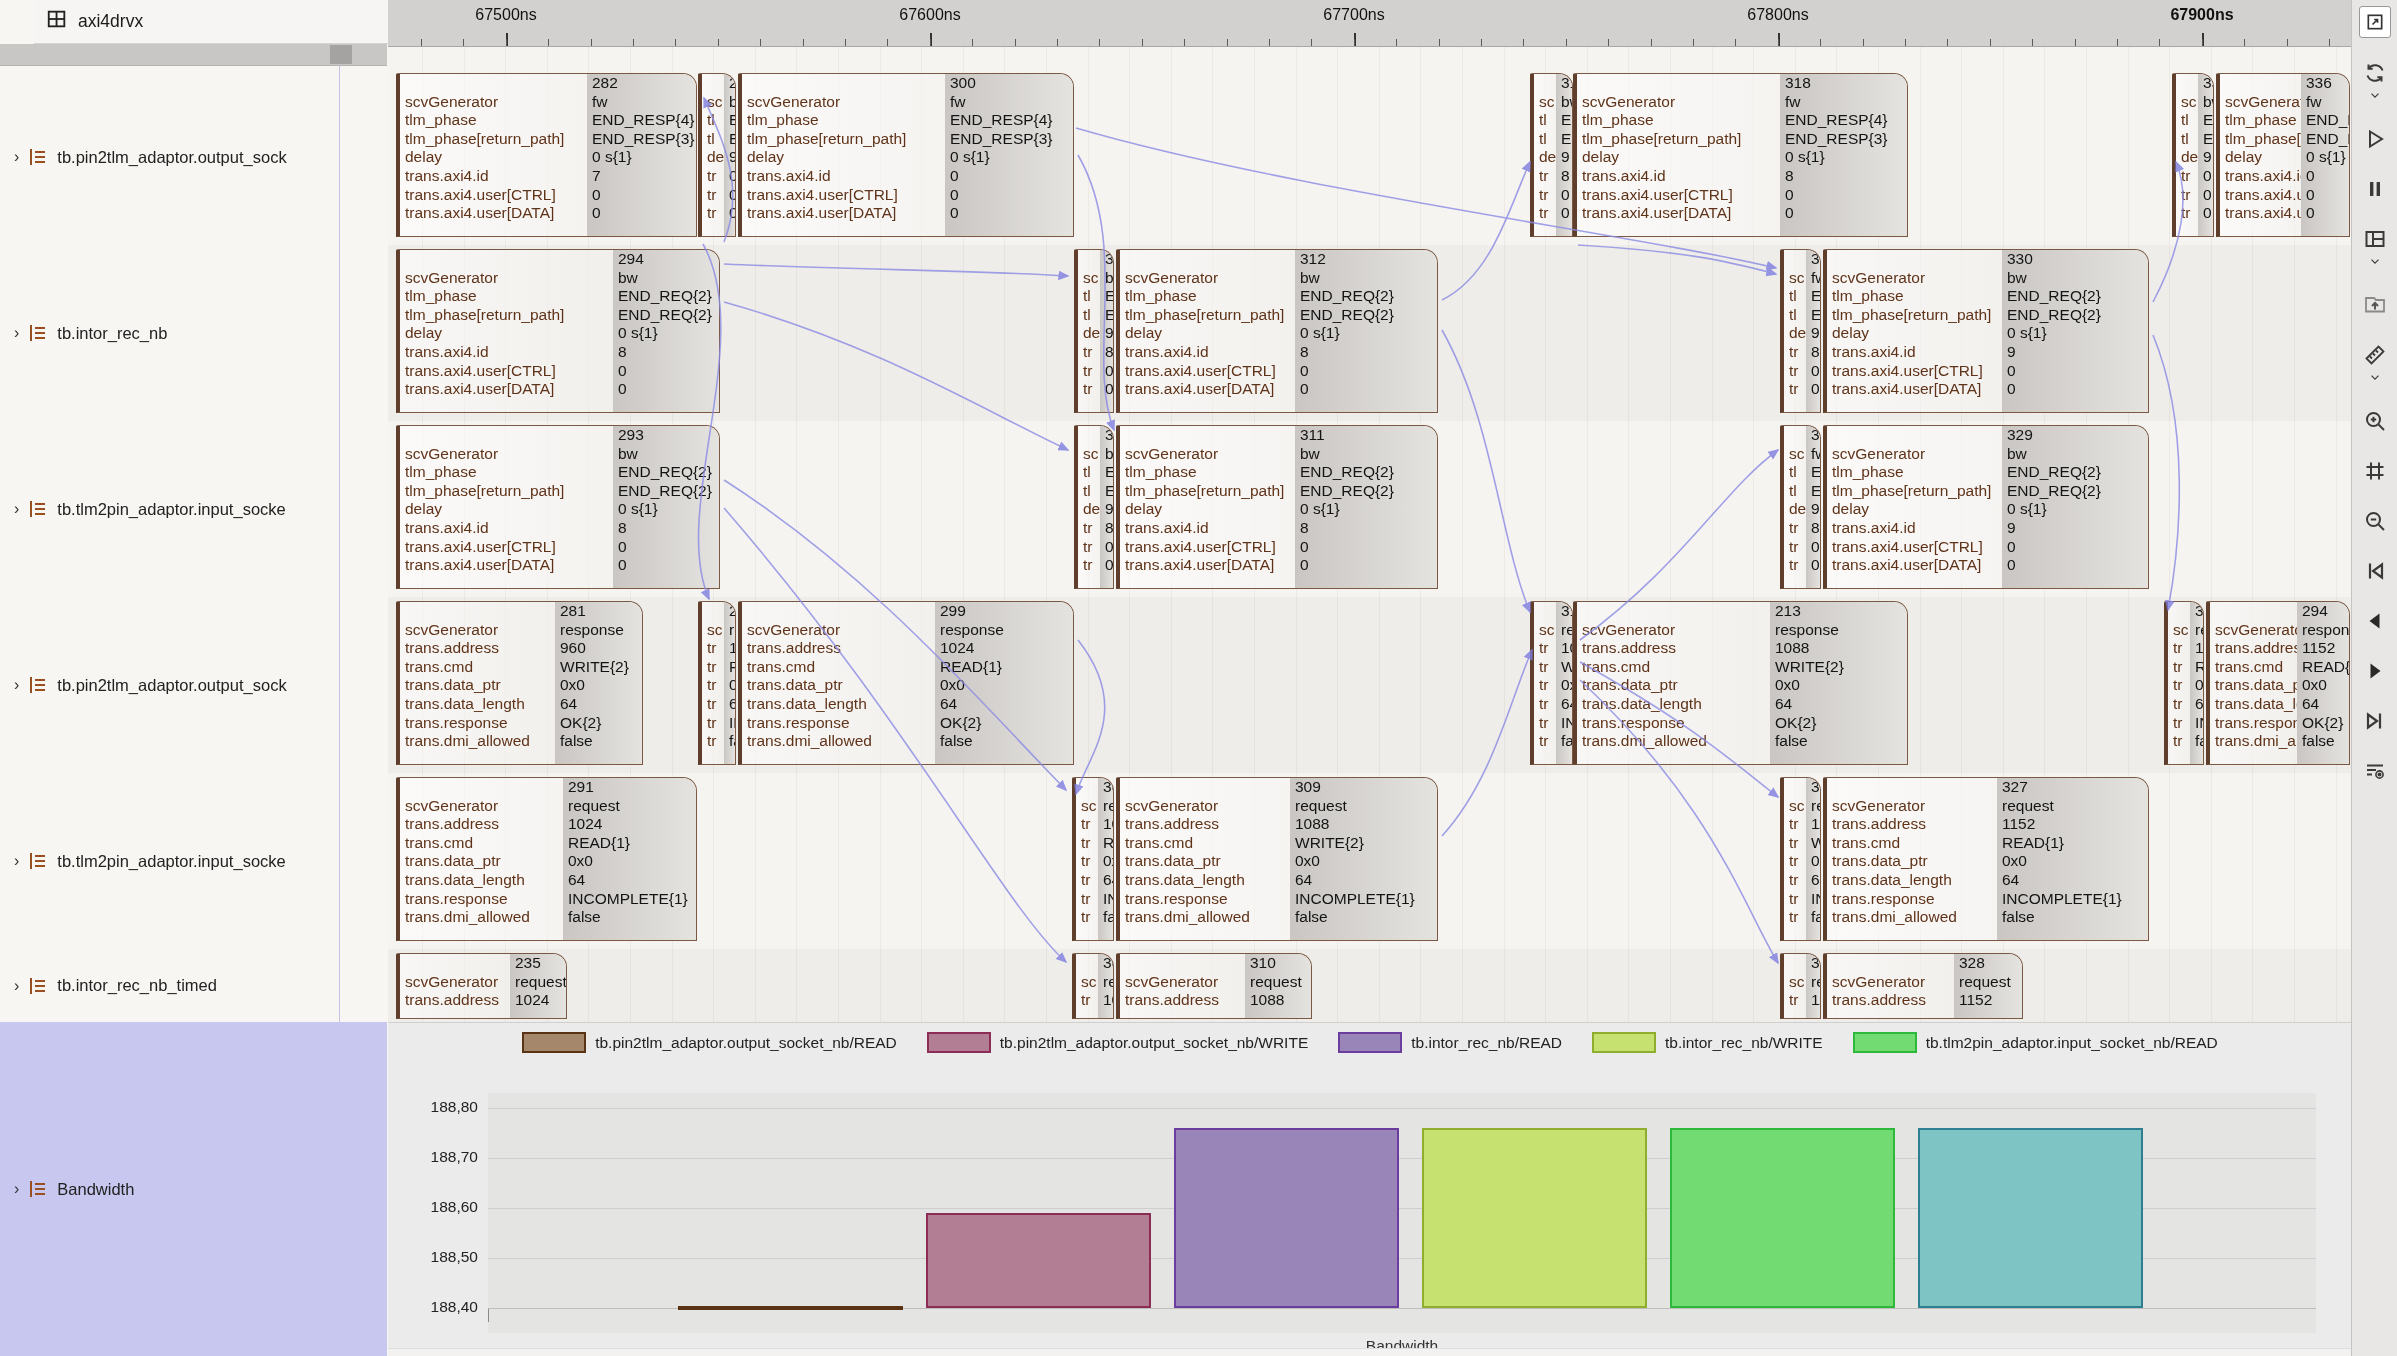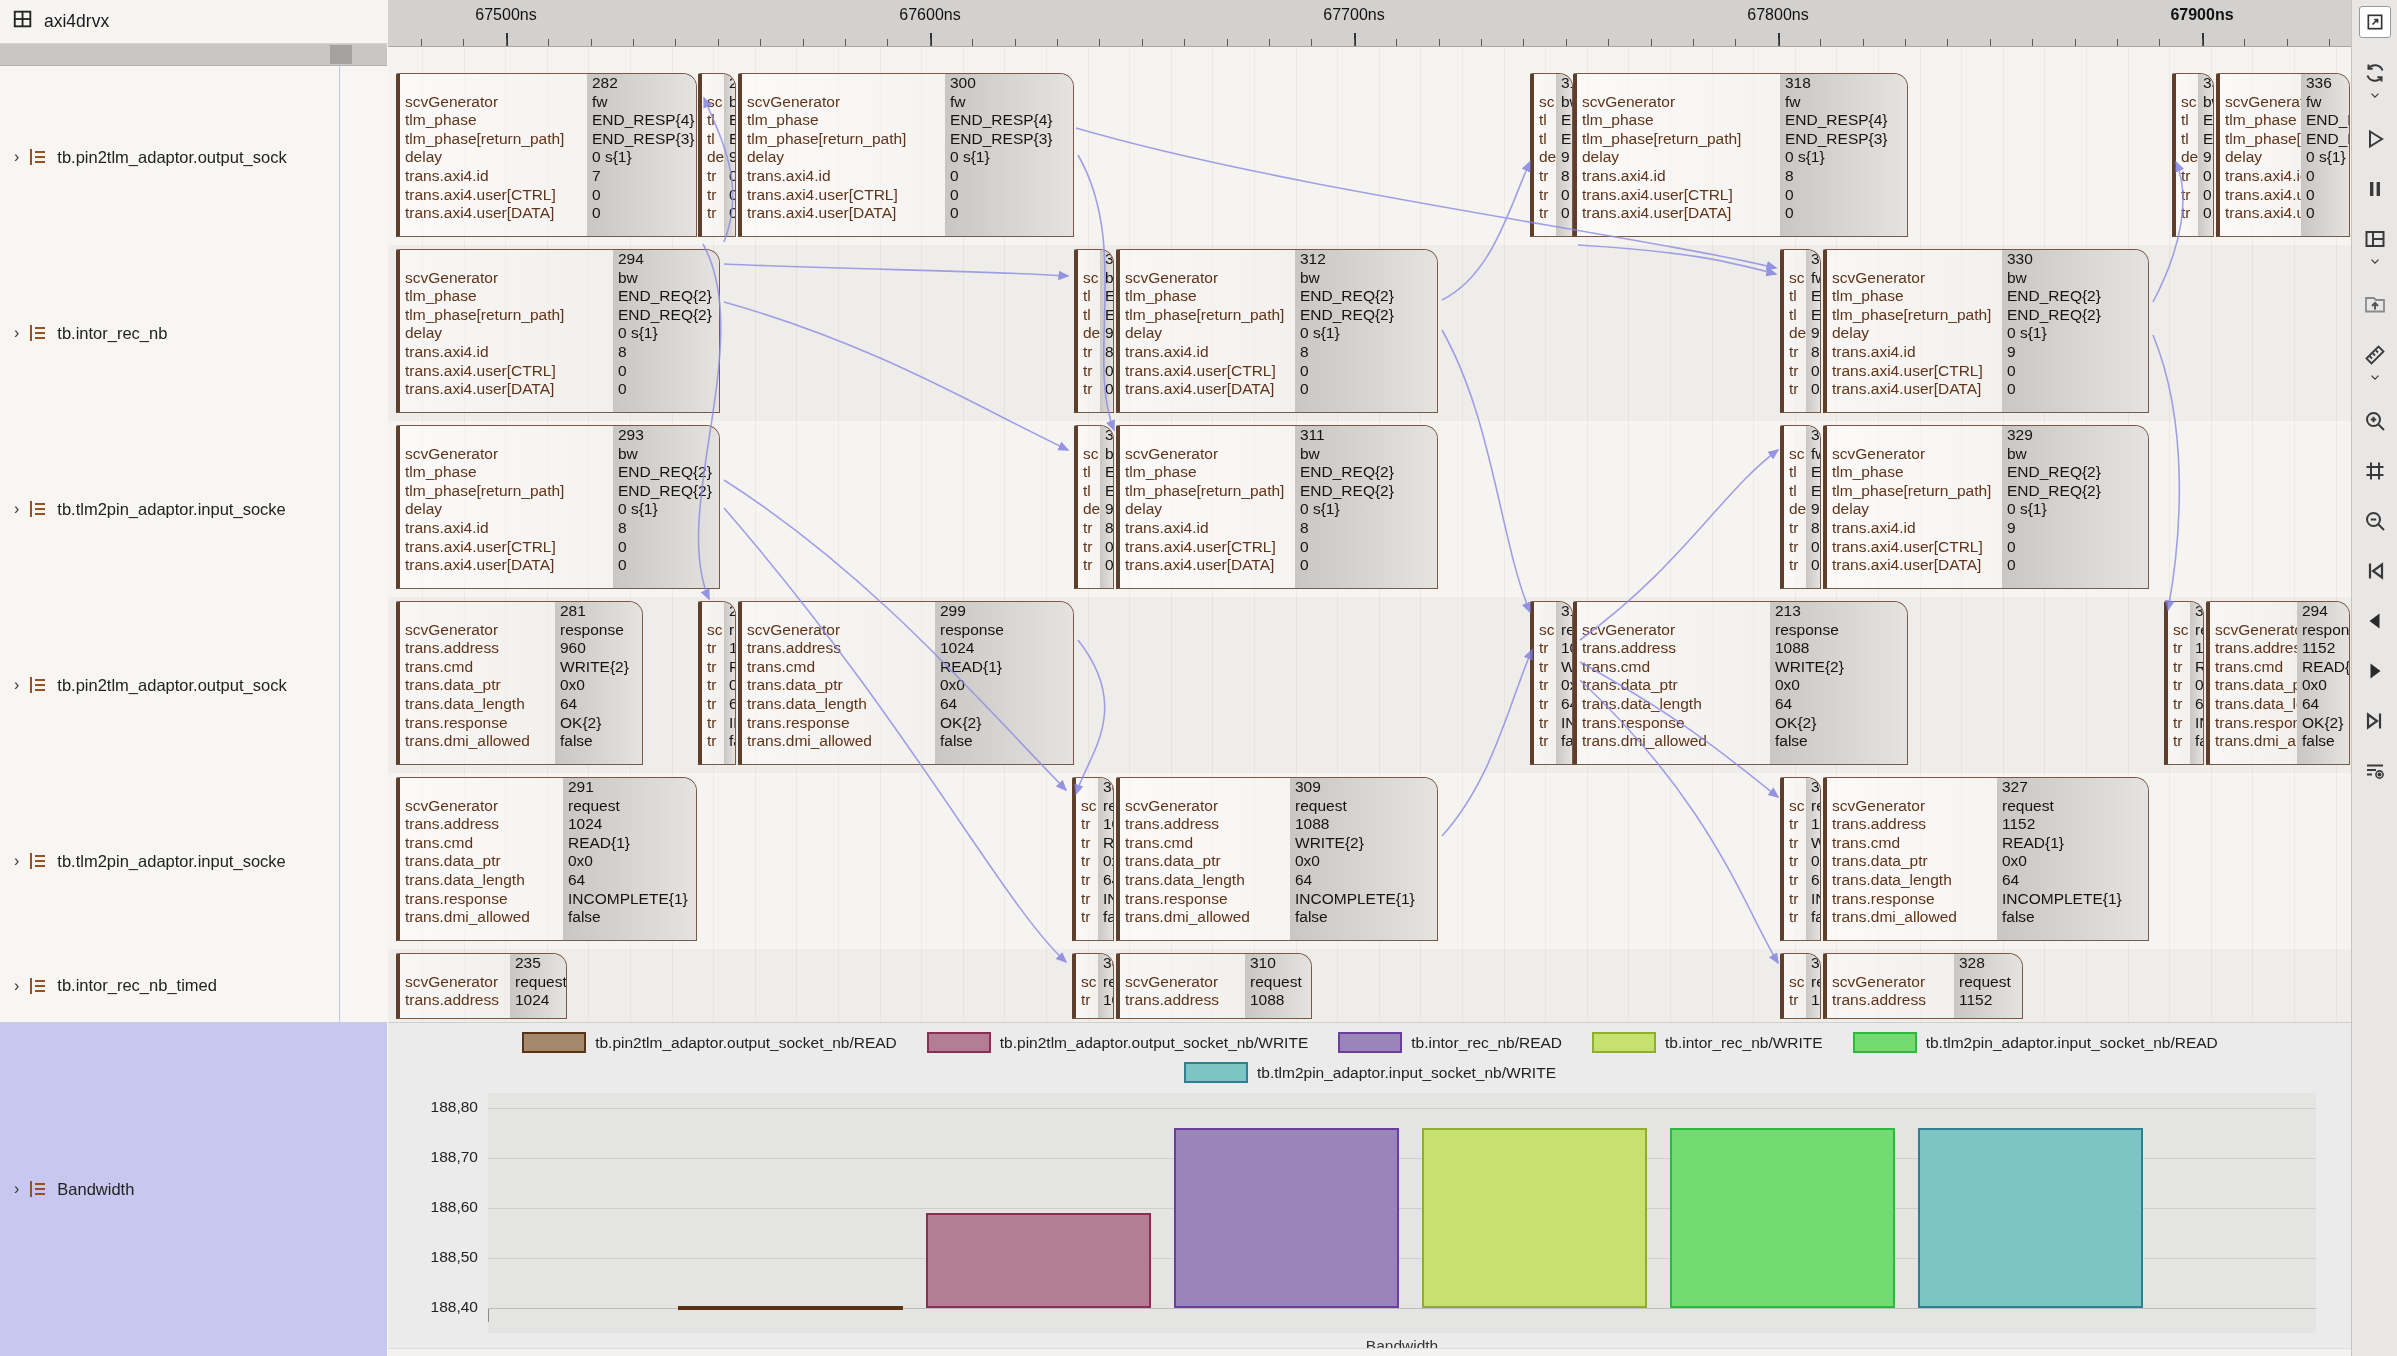--- a/index.html
+++ b/index.html
@@ -1,20 +1,20 @@
 <!DOCTYPE html>
 <html><head>
 <meta charset="utf-8">
 <style>
   html,body{margin:0;padding:0;background:#dcdad8;}
   #app{position:relative;width:2397px;height:1356px;background:#ececea;
        font-family:"Liberation Sans",sans-serif;overflow:hidden;}
 
   
-  #sidebar{position:absolute;left:0;top:0;width:388px;height:1356px;background:#f7f6f3;border-right:1px solid #bdbbb9;}
+  #sidebar{position:absolute;left:0;top:0;width:388px;height:1356px;background:#f7f6f3;border-right:1px solid #bdbbb9;padding-left:34px;}
   #side-header{height:43px;display:flex;align-items:center;gap:10px;padding-left:12px;
                font-size:17.5px;color:#1a1a1a;border-bottom:1px solid #d6d4d2;background:#f6f5f3;}
   #side-scroll{position:absolute;top:44px;left:0;width:387px;height:21px;background:#c9c7c5;border-bottom:1px solid #b5b3b1;}
   #side-scroll .thumb{position:absolute;left:330px;top:1px;width:22px;height:19px;background:#a5a3a1;}
   #side-line{position:absolute;left:339px;top:66px;height:956px;width:1px;background:#c3c3e6;}
   .side-item{position:absolute;left:0;width:387px;display:flex;align-items:center;gap:9px;
              padding-left:14px;font-size:16.5px;color:#222;overflow:hidden;white-space:nowrap;box-sizing:border-box;}
   .side-item.hl{background:#c7c7f0;}
   .side-item .chev{font-size:16px;color:#333;flex:none;}
   .side-item .ticon{flex:none;display:flex;}
@@ -1042,26 +1042,20 @@
           </div>
           <div class="leg-entry">
             <span class="leg-swatch" style="background: rgb(199, 225, 112); border-color: rgb(143, 174, 46);"></span>
             <span>tb.intor_rec_nb/WRITE</span>
           </div>
           <div class="leg-entry">
             <span class="leg-swatch" style="background: rgb(114, 220, 114); border-color: rgb(46, 184, 60);"></span>
             <span>tb.tlm2pin_adaptor.input_socket_nb/READ</span>
           </div>
         </div>
-      <div class="leg-row" id="leg-row-2">
-          <div class="leg-entry">
-            <span class="leg-swatch" style="background: rgb(127, 196, 196); border-color: rgb(46, 127, 143);"></span>
-            <span>tb.tlm2pin_adaptor.input_socket_nb/WRITE</span>
-          </div>
-        </div>
       <div id="plot">
           <div id="axis-tick"></div>
           <div class="gl" style="top: 15px;"></div>
           <div class="gl" style="top: 65px;"></div>
           <div class="gl" style="top: 115px;"></div>
           <div class="gl" style="top: 165px;"></div>
           <div class="gl base" style="top: 215px;"></div>
           <div class="bar" style="left: 190px; width: 225px; height: 2px; top: 213px; background: rgb(165, 135, 107); border-color: rgb(90, 50, 20);"></div>
           <div class="bar" style="left: 438px; width: 225px; height: 95px; top: 120px; background: rgb(178, 126, 147); border-color: rgb(140, 45, 86);"></div>
           <div class="bar" style="left: 686px; width: 225px; height: 180px; top: 35px; background: rgb(154, 133, 184); border-color: rgb(106, 61, 158);"></div>

